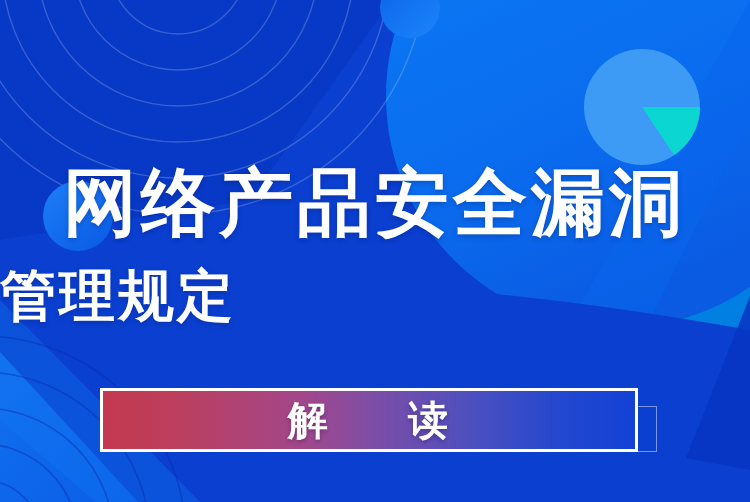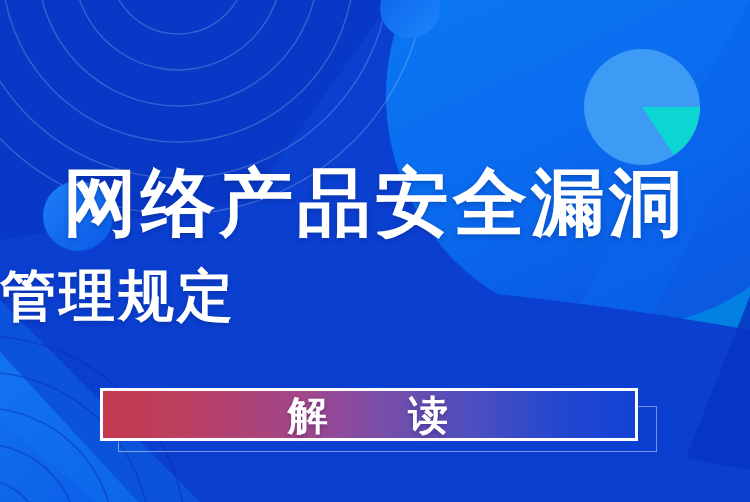--- a/index.html
+++ b/index.html
@@ -67,21 +67,21 @@
     height: 46px;
     border: 1px solid rgba(255, 255, 255, .45);
     box-sizing: border-box;
   }
 
   #banner {
     position: absolute;
     left: 100px;
     top: 388px;
     width: 538px;
-    height: 53px;
+    height: 64px;
     box-sizing: border-box;
     border: 3px solid #ffffff;
     background: linear-gradient(
         to right,
         #c4394f 0%,
         #bc3f5e 14%,
         #a1478c 38%,
         #7a4ea8 52%,
         #4b4fc0 70%,
         #2347cf 86%,

